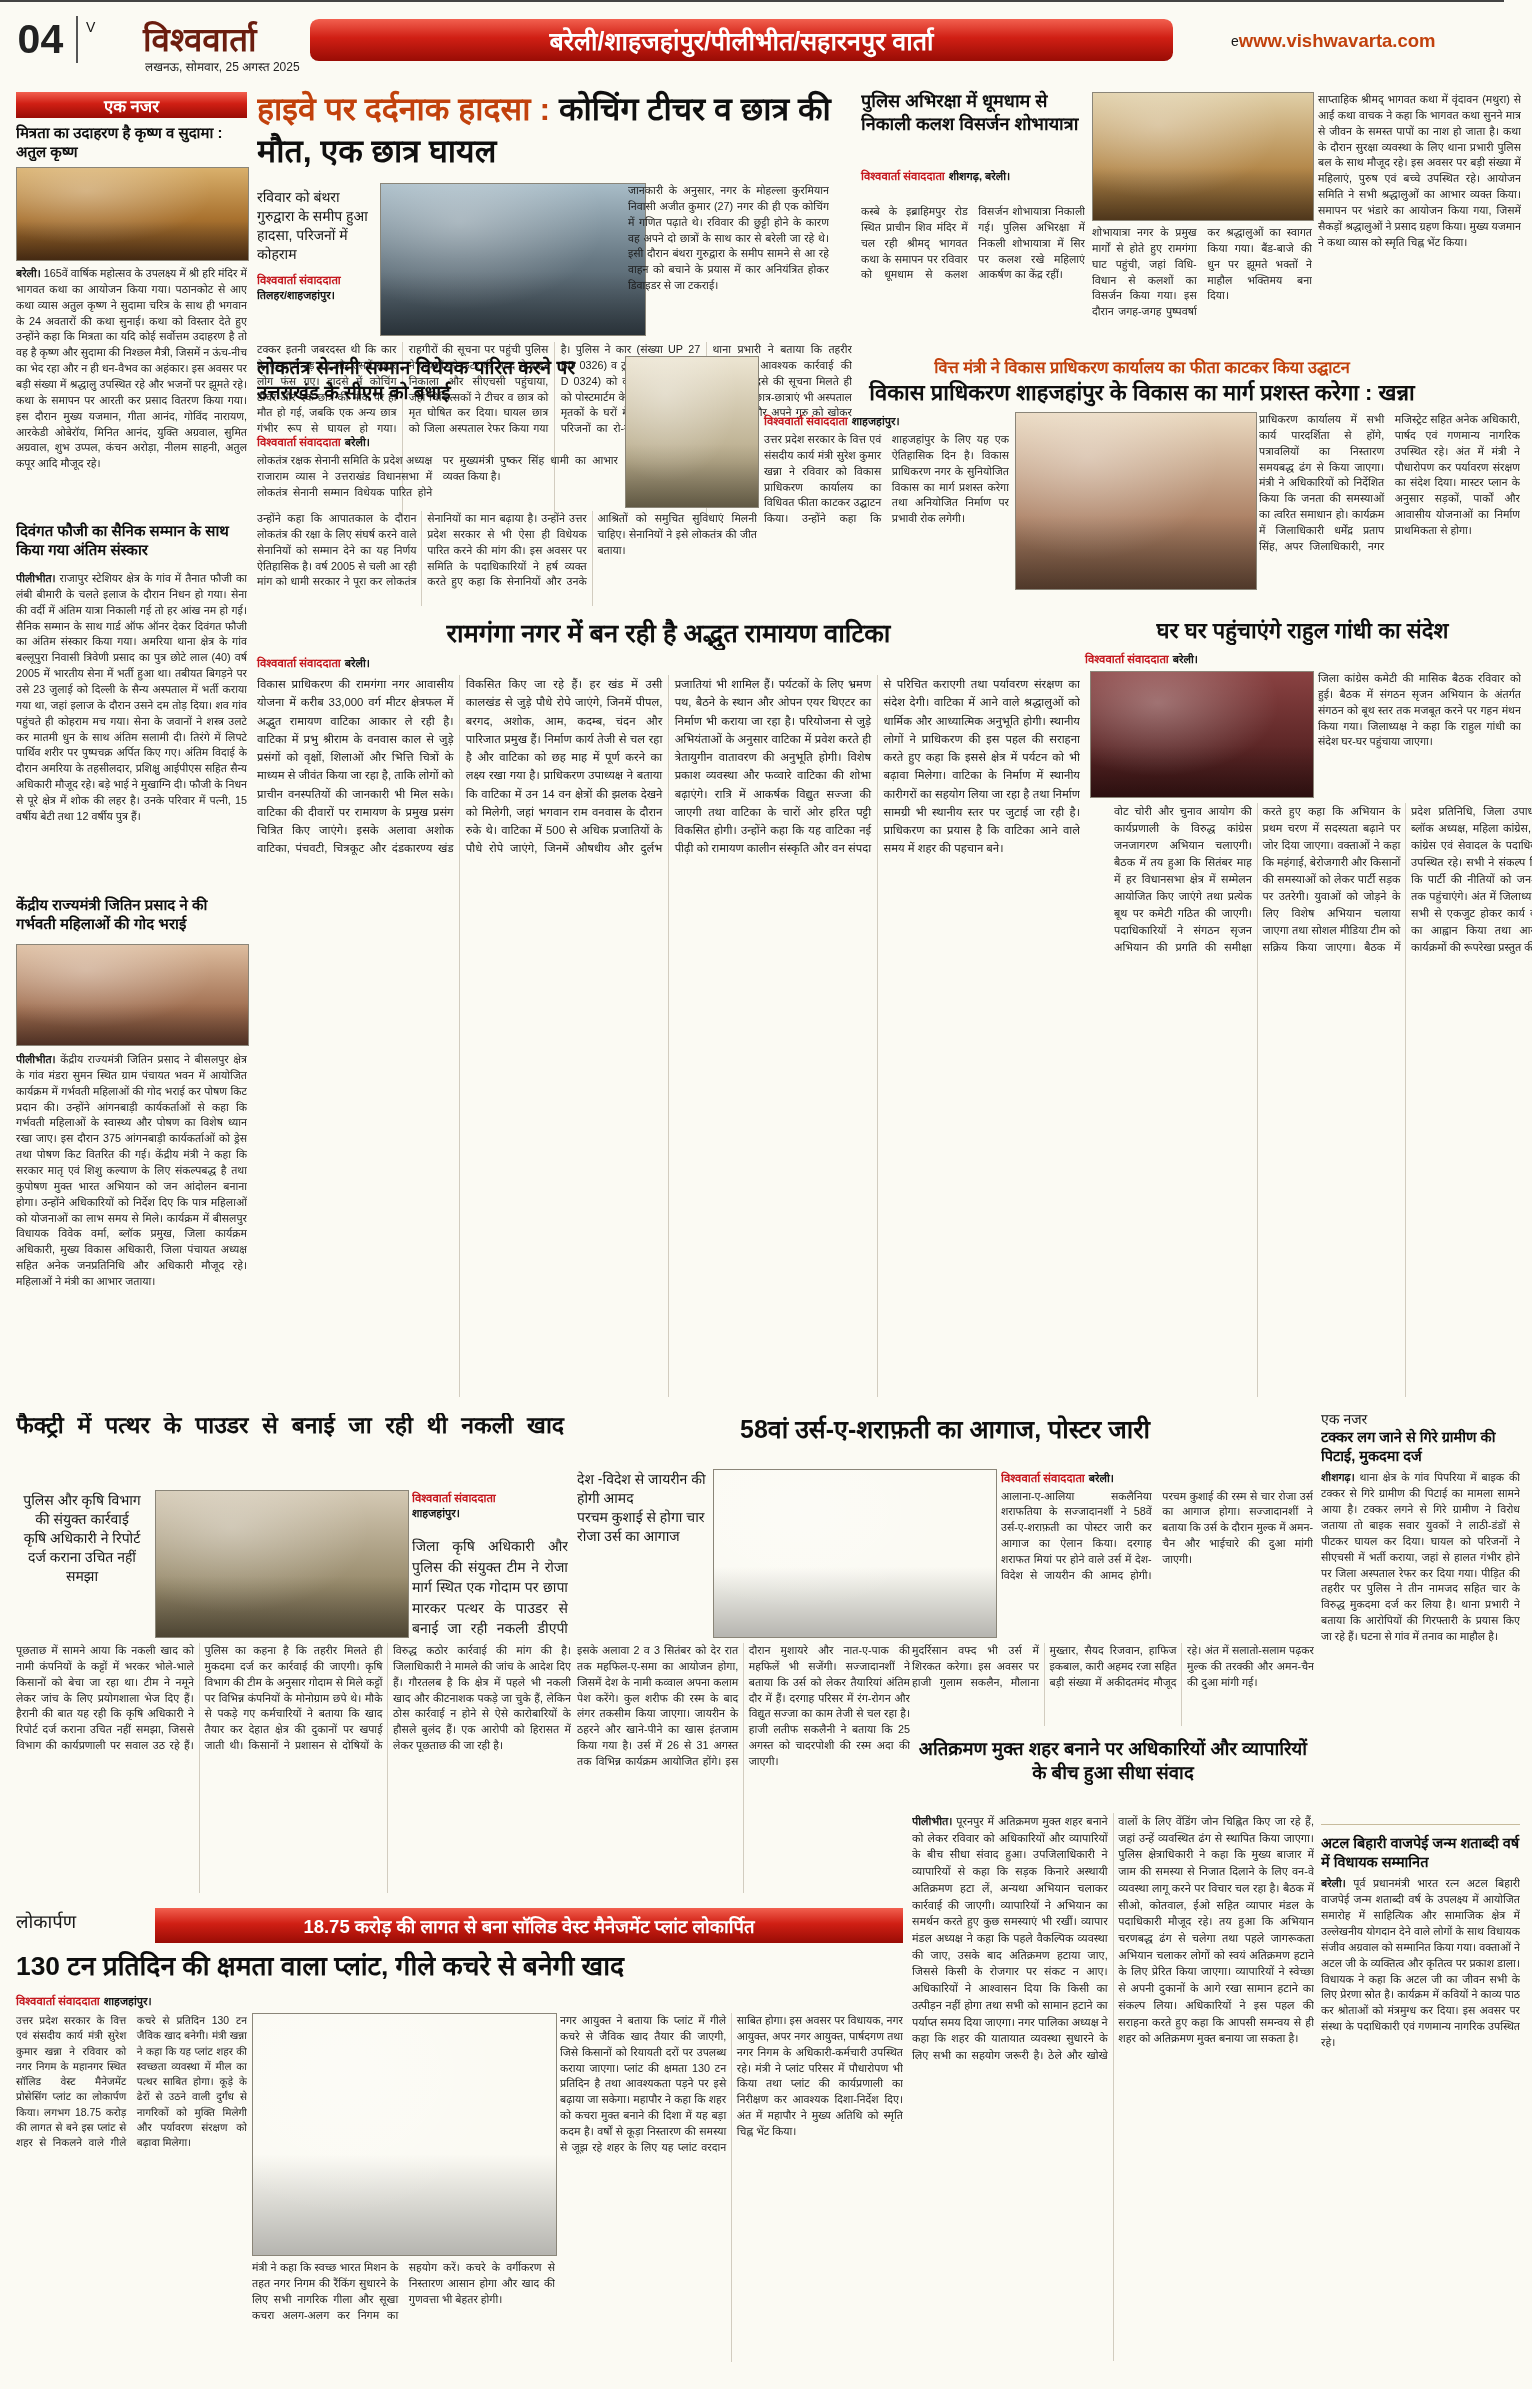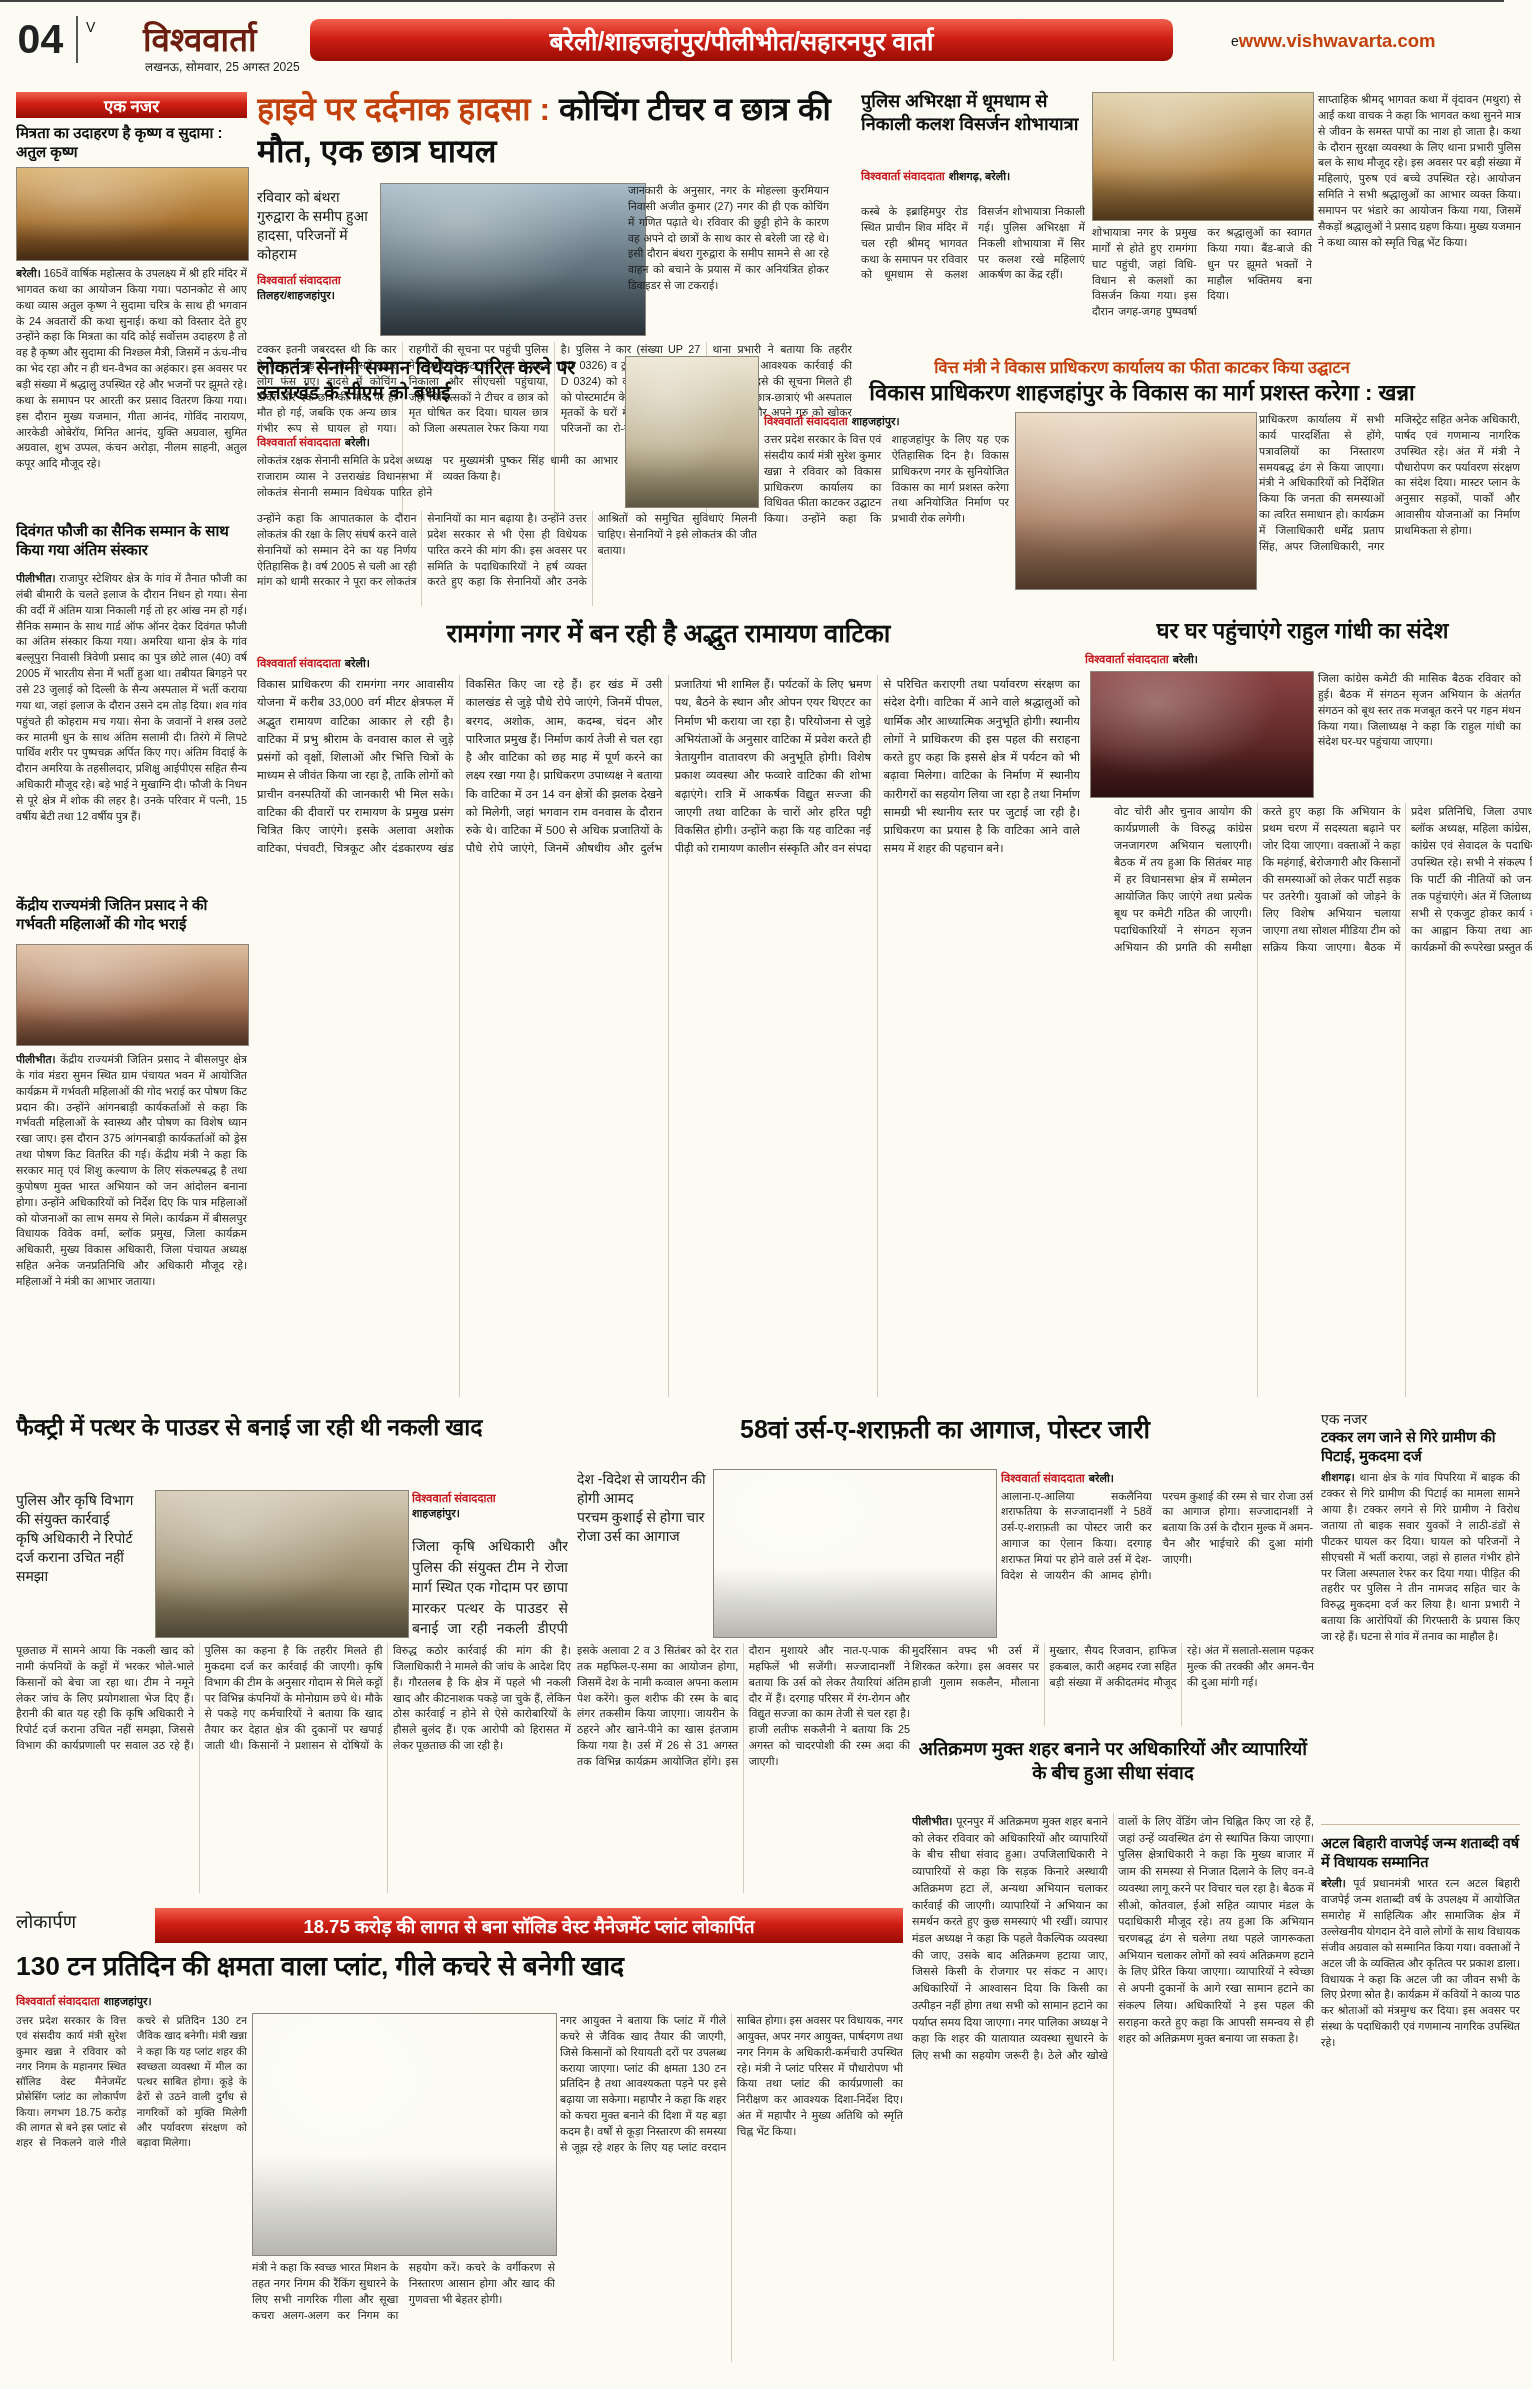--- a/index.html
+++ b/index.html
@@ -170,22 +170,22 @@
     <span class="dl" style="font-size:11px;">बरेली।</span>
   </div>
   <div class="photo ph-meeting" style="left:1090px;top:671px;width:222px;height:125px;"></div>
   <div class="abs body" style="left:1318px;top:671px;width:203px;height:125px;">
     <p><span>जिला कांग्रेस कमेटी की मासिक बैठक रविवार को हुई। बैठक में संगठन सृजन अभियान के अंतर्गत संगठन को बूथ स्तर तक मजबूत करने पर गहन मंथन किया गया। जिलाध्यक्ष ने कहा कि राहुल गांधी का संदेश घर-घर पहुंचाया जाएगा।</span></p>
   </div>
   <div class="abs body cols3 rule" style="left:1085px;top:803px;width:435px;height:594px;font-size:11px;line-height:1.55;margin-left:29px;">
     <p><span>वोट चोरी और चुनाव आयोग की कार्यप्रणाली के विरुद्ध कांग्रेस जनजागरण अभियान चलाएगी। बैठक में तय हुआ कि सितंबर माह में हर विधानसभा क्षेत्र में सम्मेलन आयोजित किए जाएंगे तथा प्रत्येक बूथ पर कमेटी गठित की जाएगी। पदाधिकारियों ने संगठन सृजन अभियान की प्रगति की समीक्षा करते हुए कहा कि अभियान के प्रथम चरण में सदस्यता बढ़ाने पर जोर दिया जाएगा। वक्ताओं ने कहा कि महंगाई, बेरोजगारी और किसानों की समस्याओं को लेकर पार्टी सड़क पर उतरेगी। युवाओं को जोड़ने के लिए विशेष अभियान चलाया जाएगा तथा सोशल मीडिया टीम को सक्रिय किया जाएगा। बैठक में प्रदेश प्रतिनिधि, जिला उपाध्यक्ष, ब्लॉक अध्यक्ष, महिला कांग्रेस, यूथ कांग्रेस एवं सेवादल के पदाधिकारी उपस्थित रहे। सभी ने संकल्प लिया कि पार्टी की नीतियों को जन-जन तक पहुंचाएंगे। अंत में जिलाध्यक्ष ने सभी से एकजुट होकर कार्य करने का आह्वान किया तथा आगामी कार्यक्रमों की रूपरेखा प्रस्तुत की।</span></p>
   </div>
 
-  <div class="abs head" style="left:16px;top:1413px;width:555px;font-size:23px;line-height:1.25;">फैक्ट्री में पत्थर के पाउडर से बनाई जा रही थी नकली खाद</div>
-  <div class="abs" style="left:16px;top:1490px;width:132px;height:146px;overflow:hidden;">
+  <div class="abs head" style="left:16px;top:1413px;width:555px;font-size:23px;line-height:1.25;font-family:Liberation Mono, monospace;">फैक्ट्री में पत्थर के पाउडर से बनाई जा रही थी नकली खाद</div>
+  <div class="abs" style="left:16px;top:1490px;width:132px;height:146px;overflow:hidden;text-align:center;">
     <div class="bullet">पुलिस और कृषि विभाग की संयुक्त कार्रवाई</div>
     <div class="bullet">कृषि अधिकारी ने रिपोर्ट दर्ज कराना उचित नहीं समझा</div>
   </div>
   <div class="photo ph-sacks" style="left:155px;top:1490px;width:252px;height:146px;"></div>
   <div class="abs" style="left:412px;top:1490px;width:156px;height:146px;overflow:hidden;">
     <div class="byline">विश्ववार्ता संवाददाता</div>
     <div class="dl" style="font-size:11px;">शाहजहांपुर।</div>
     <div class="body" style="font-size:14px;margin-top:16px;"><span>जिला कृषि अधिकारी और पुलिस की संयुक्त टीम ने रोजा मार्ग स्थित एक गोदाम पर छापा मारकर पत्थर के पाउडर से बनाई जा रही नकली डीएपी खाद पकड़ी। मौके से 362 बोरी नकली खाद, पैकिंग मशीन और भारी मात्रा में पत्थर का पाउडर बरामद हुआ।</span></div>
   </div>
   <div class="abs body cols3 rule" style="left:16px;top:1643px;width:555px;height:250px;">

